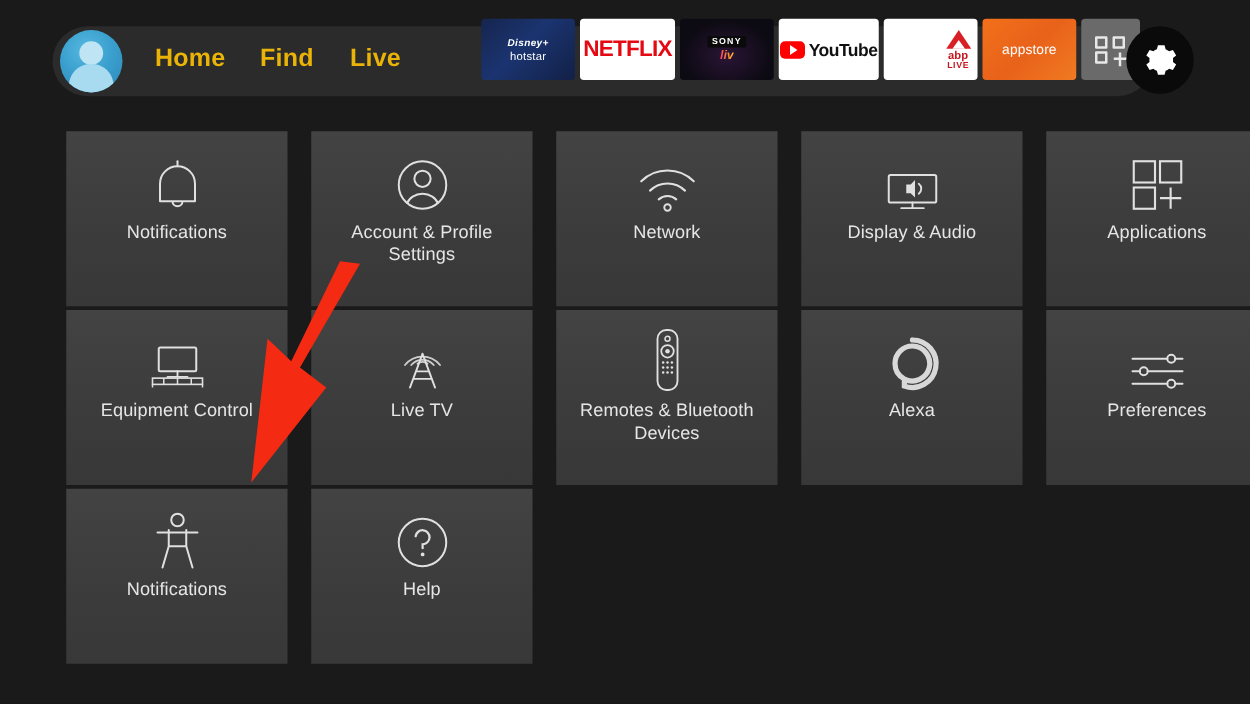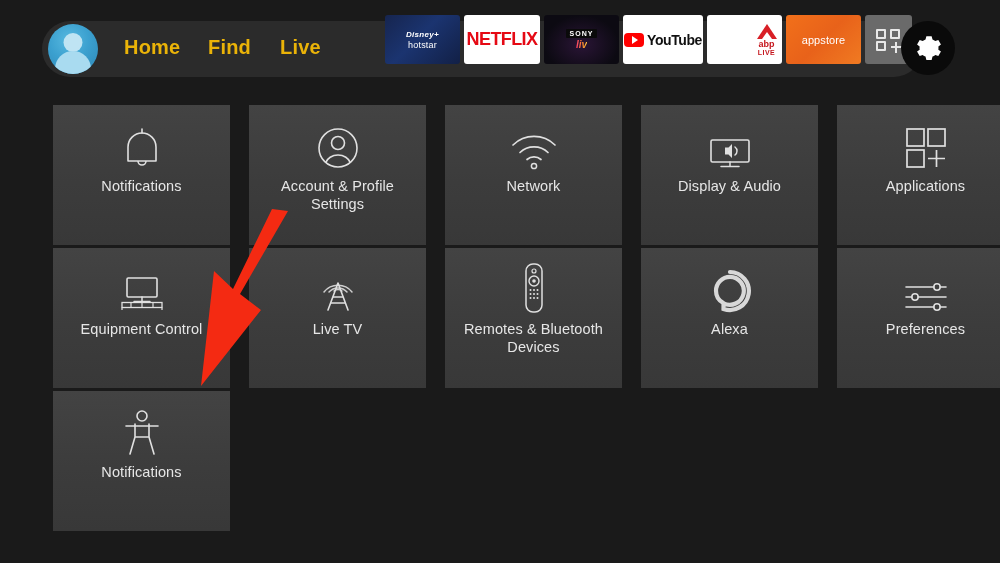--- a/index.html
+++ b/index.html
@@ -366,20 +366,30 @@
         <span class="ico">
           <svg width="42" height="48" viewBox="0 0 42 48">
             <circle cx="21" cy="7" r="5" stroke="#e0e0e0" stroke-width="1.6" fill="none"></circle>
             <path d="M5 17 L37 17" stroke="#e0e0e0" stroke-width="1.6" stroke-linecap="round"></path>
             <path d="M14 15 L14 28 L9 45 M28 15 L28 28 L33 45 M14 28 L28 28" stroke="#e0e0e0" stroke-width="1.6" fill="none" stroke-linecap="round" stroke-linejoin="round"></path>
           </svg>
         </span>
         <span class="lbl">Notifications</span>
       </div>
 
+      <div class="tile">
+        <span class="ico">
+          <svg width="46" height="46" viewBox="0 0 46 46">
+            <circle cx="23" cy="23" r="19" stroke="#e0e0e0" stroke-width="1.6" fill="none"></circle>
+            <path d="M17.5 18 a5.6 5.6 0 1 1 5.6 6.4 L23.1 27.5" stroke="#e0e0e0" stroke-width="1.8" fill="none" stroke-linecap="round"></path>
+            <circle cx="23.1" cy="32.5" r="1.5" fill="#e0e0e0"></circle>
+          </svg>
+        </span>
+        <span class="lbl">Help</span>
+      </div>
     </div>
   </div>
 
   <svg class="arrow" width="1000" height="563" viewBox="0 0 1000 563">
     <polygon points="288,211 272,209 233,289 214,271 201,386 261,310 240,294" fill="#f42a12"></polygon>
   </svg>
 
 </div>
 
 </body></html>

